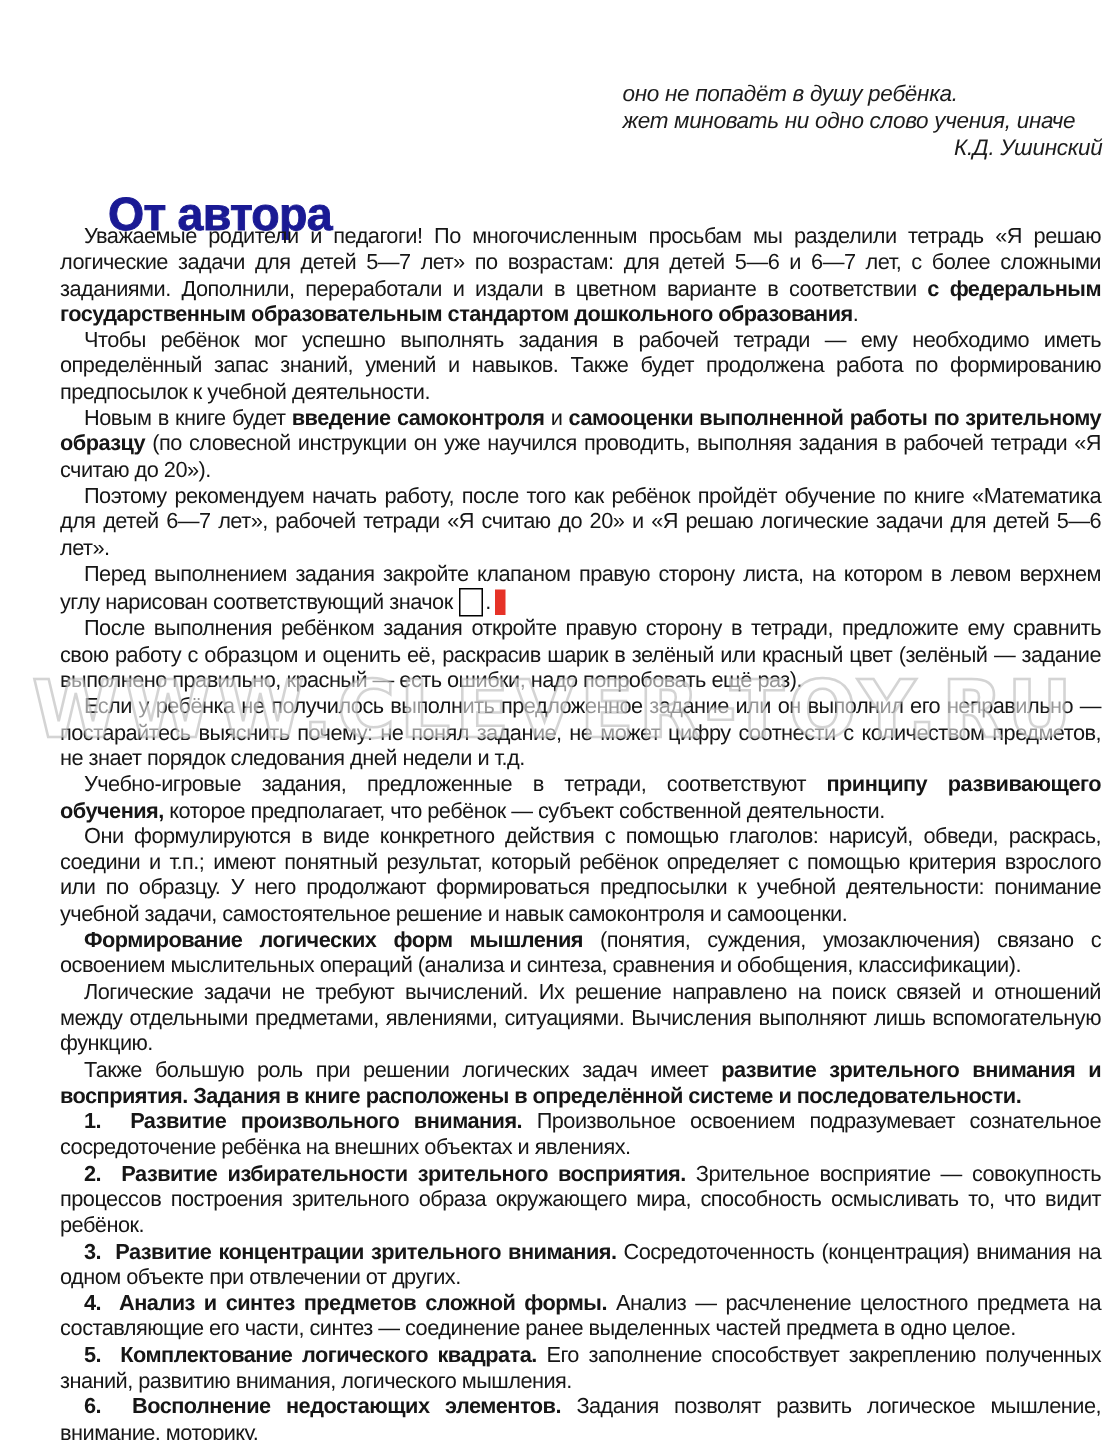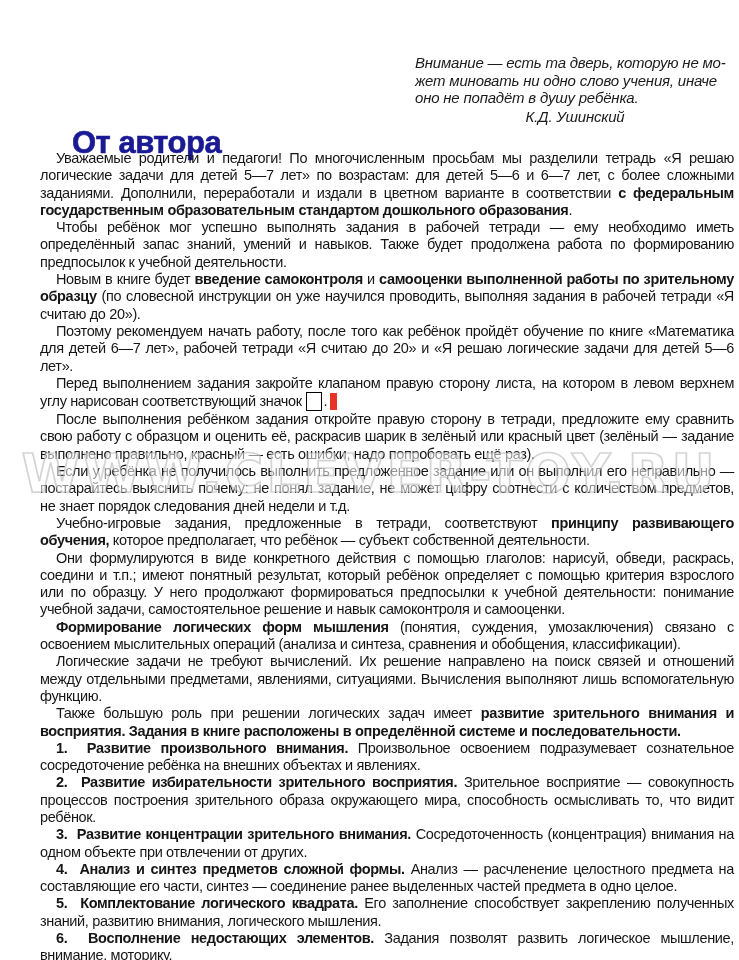--- a/index.html
+++ b/index.html
@@ -17,21 +17,21 @@
     top: 54px;
     left: 415px;
     width: 320px;
     font-style: italic;
     font-size: 15px;
     line-height: 17.6px;
     letter-spacing: -0.2px;
     color: #1c1c1c;
   }
   .epigraph-author {
-    text-align: center;
+    text-align: right;
     margin-top: 1px;
   }
   .page-title {
     position: absolute;
     top: 109px;
     left: 56px;
     margin: 16px;
     font-size: 31px;
     font-weight: bold;
     letter-spacing: -0.5px;
@@ -85,23 +85,22 @@
   }
 </style>
 </head>
 <body>
 
 <div class="page">
   <div class="watermark">WWW.CLEVER-TOY.RU</div>
 
   <div class="epigraph">
     <div>
-        <div>Внимание — есть та дверь, которую не мо-</div>
+        <div>оно не попадёт в душу ребёнка.</div>
         <div>жет миновать ни одно слово учения, иначе</div>
-        <div>оно не попадёт в душу ребёнка.</div>
       </div>
     <div class="epigraph-author">К.Д. Ушинский</div>
   </div>
 
   <h1 class="page-title">От автора</h1>
 
   <div class="content">
       <p><span>Уважаемые родители и педагоги! По многочисленным просьбам мы разделили тетрадь «Я решаю логические задачи для детей 5—7 лет» по возрастам: для детей 5—6 и 6—7 лет, с более сложными заданиями. Дополнили, переработали и издали в цветном варианте в соответствии </span><b>с федеральным государственным образовательным стандартом дошкольного образования</b><span>.</span></p>
       <p><span>Чтобы ребёнок мог успешно выполнять задания в рабочей тетради — ему необходимо иметь определённый запас знаний, умений и навыков. Также будет продолжена работа по формированию предпосылок к учебной деятельности.</span></p>
       <p><span>Новым в книге будет </span><b>введение самоконтроля</b><span> и </span><b>самооценки выполненной работы по зрительному образцу</b><span> (по словесной инструкции он уже научился проводить, выполняя задания в рабочей тетради «Я считаю до 20»).</span></p>

